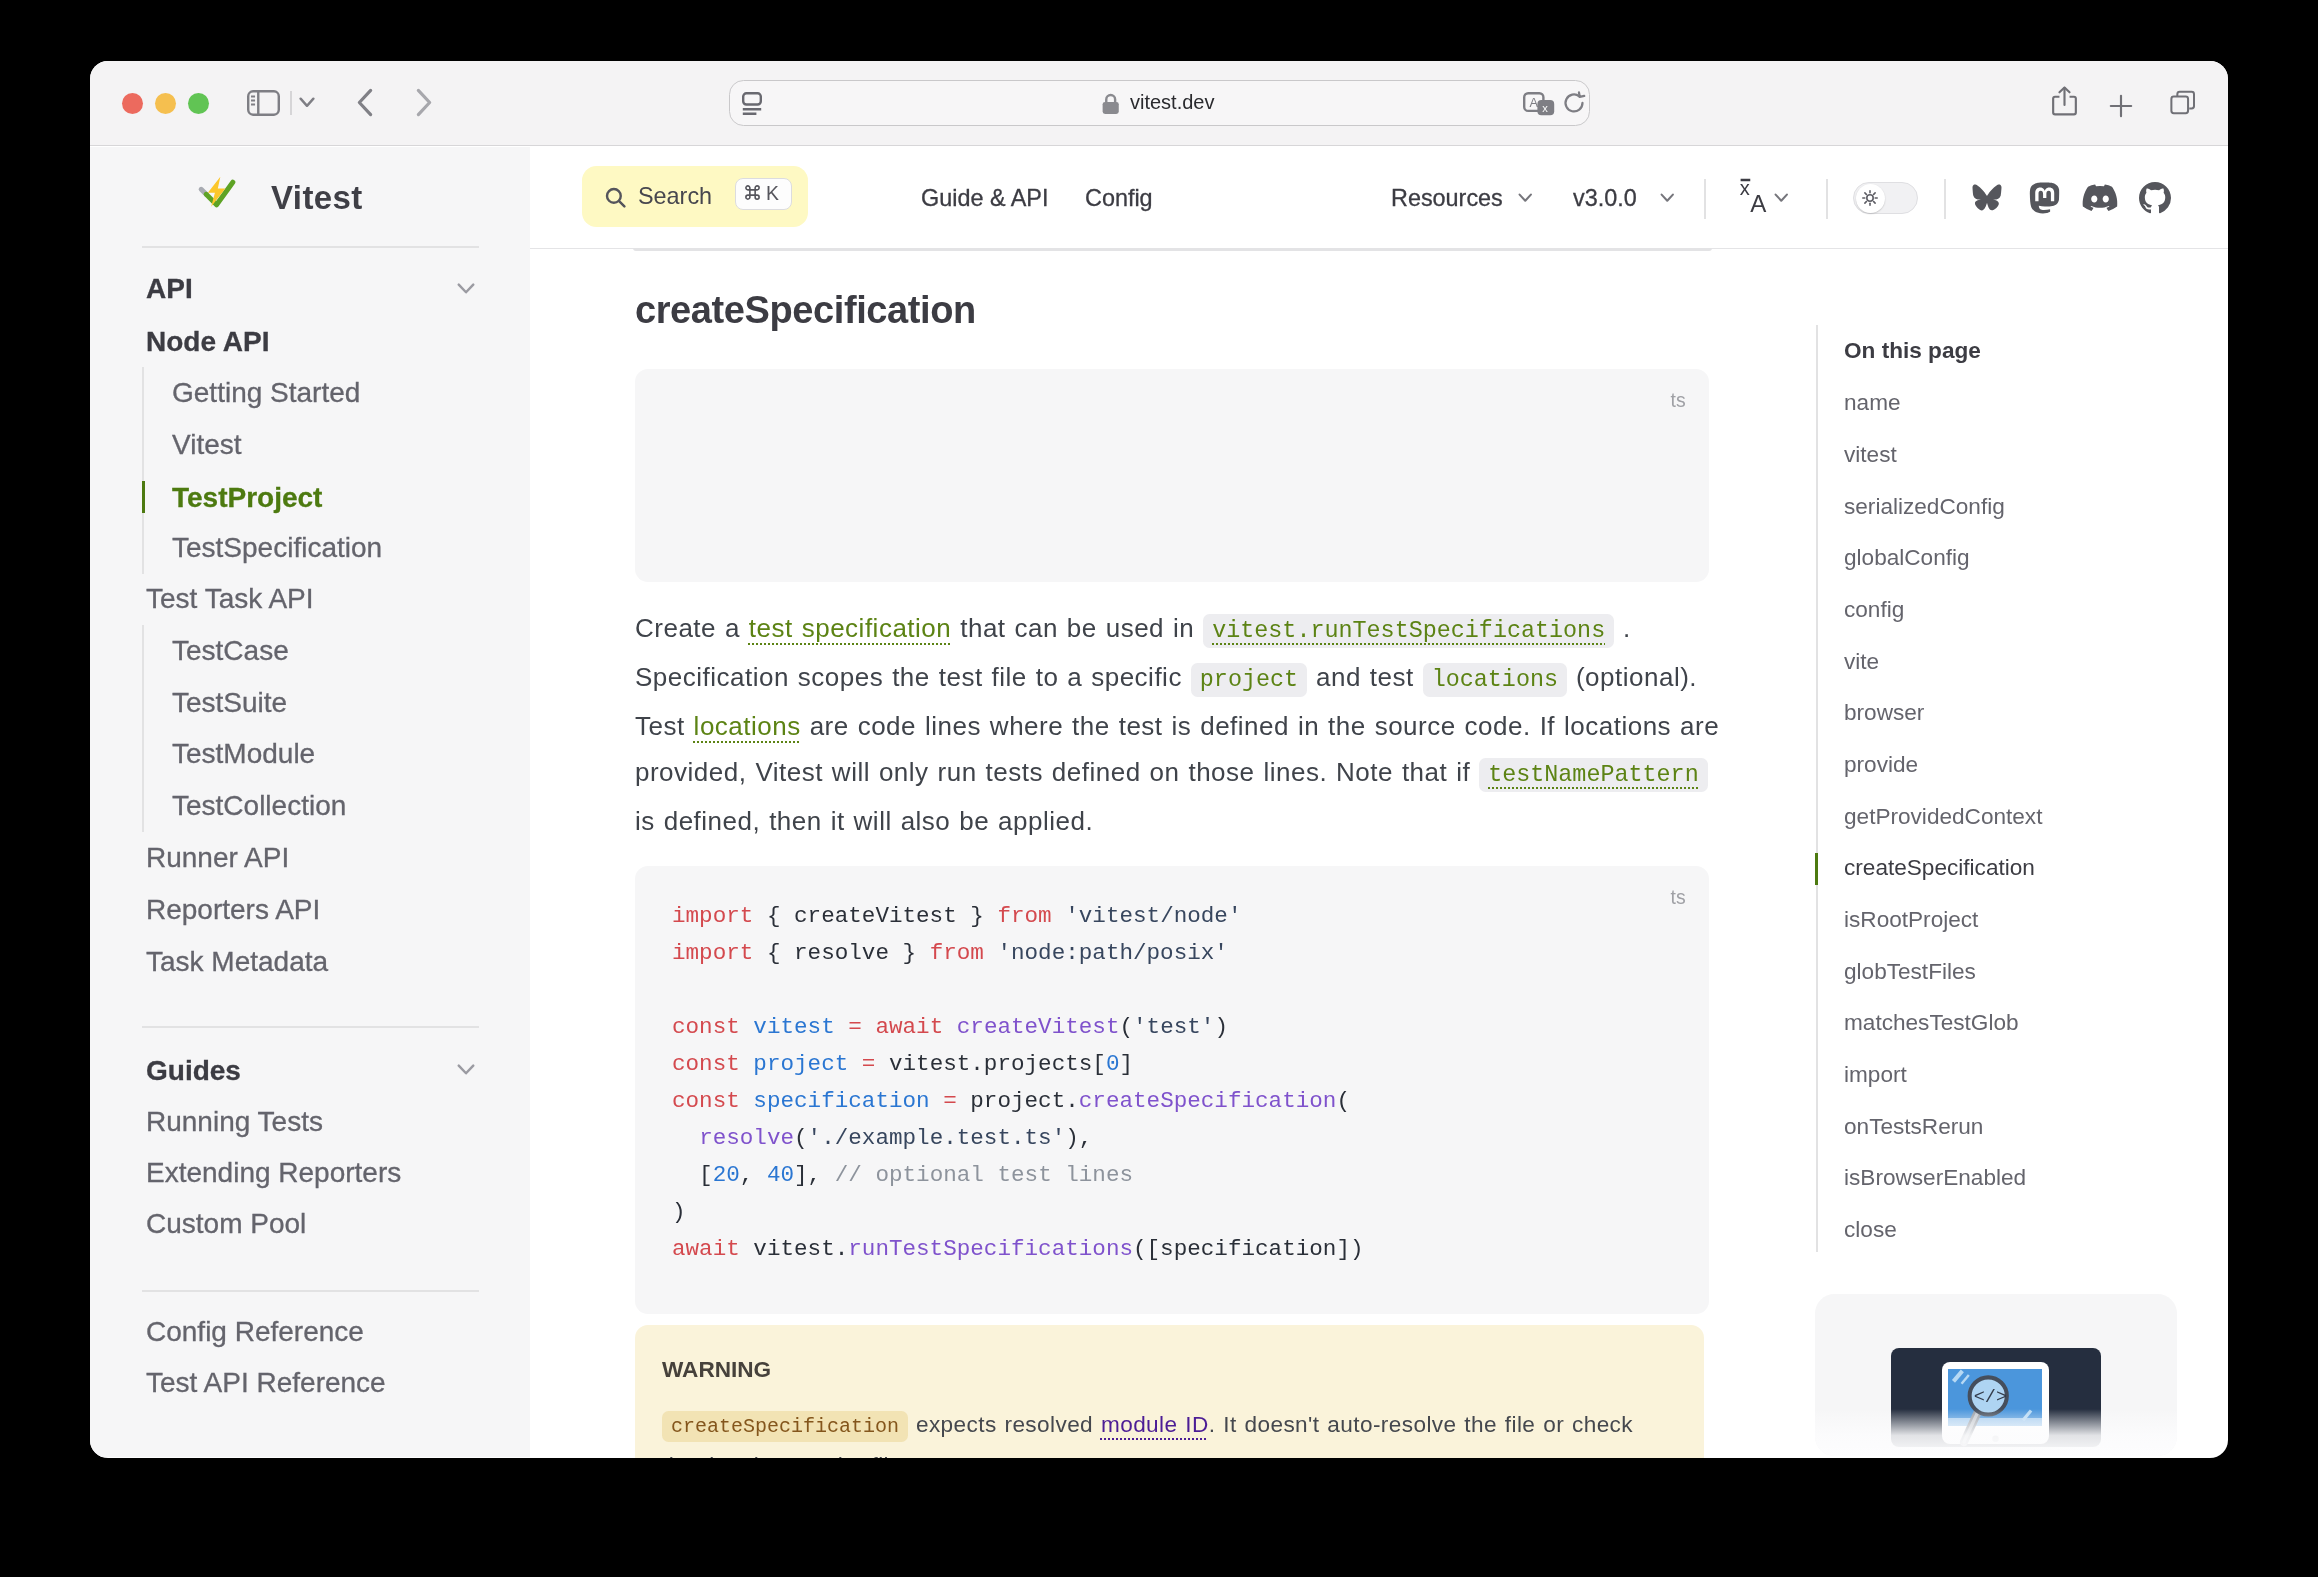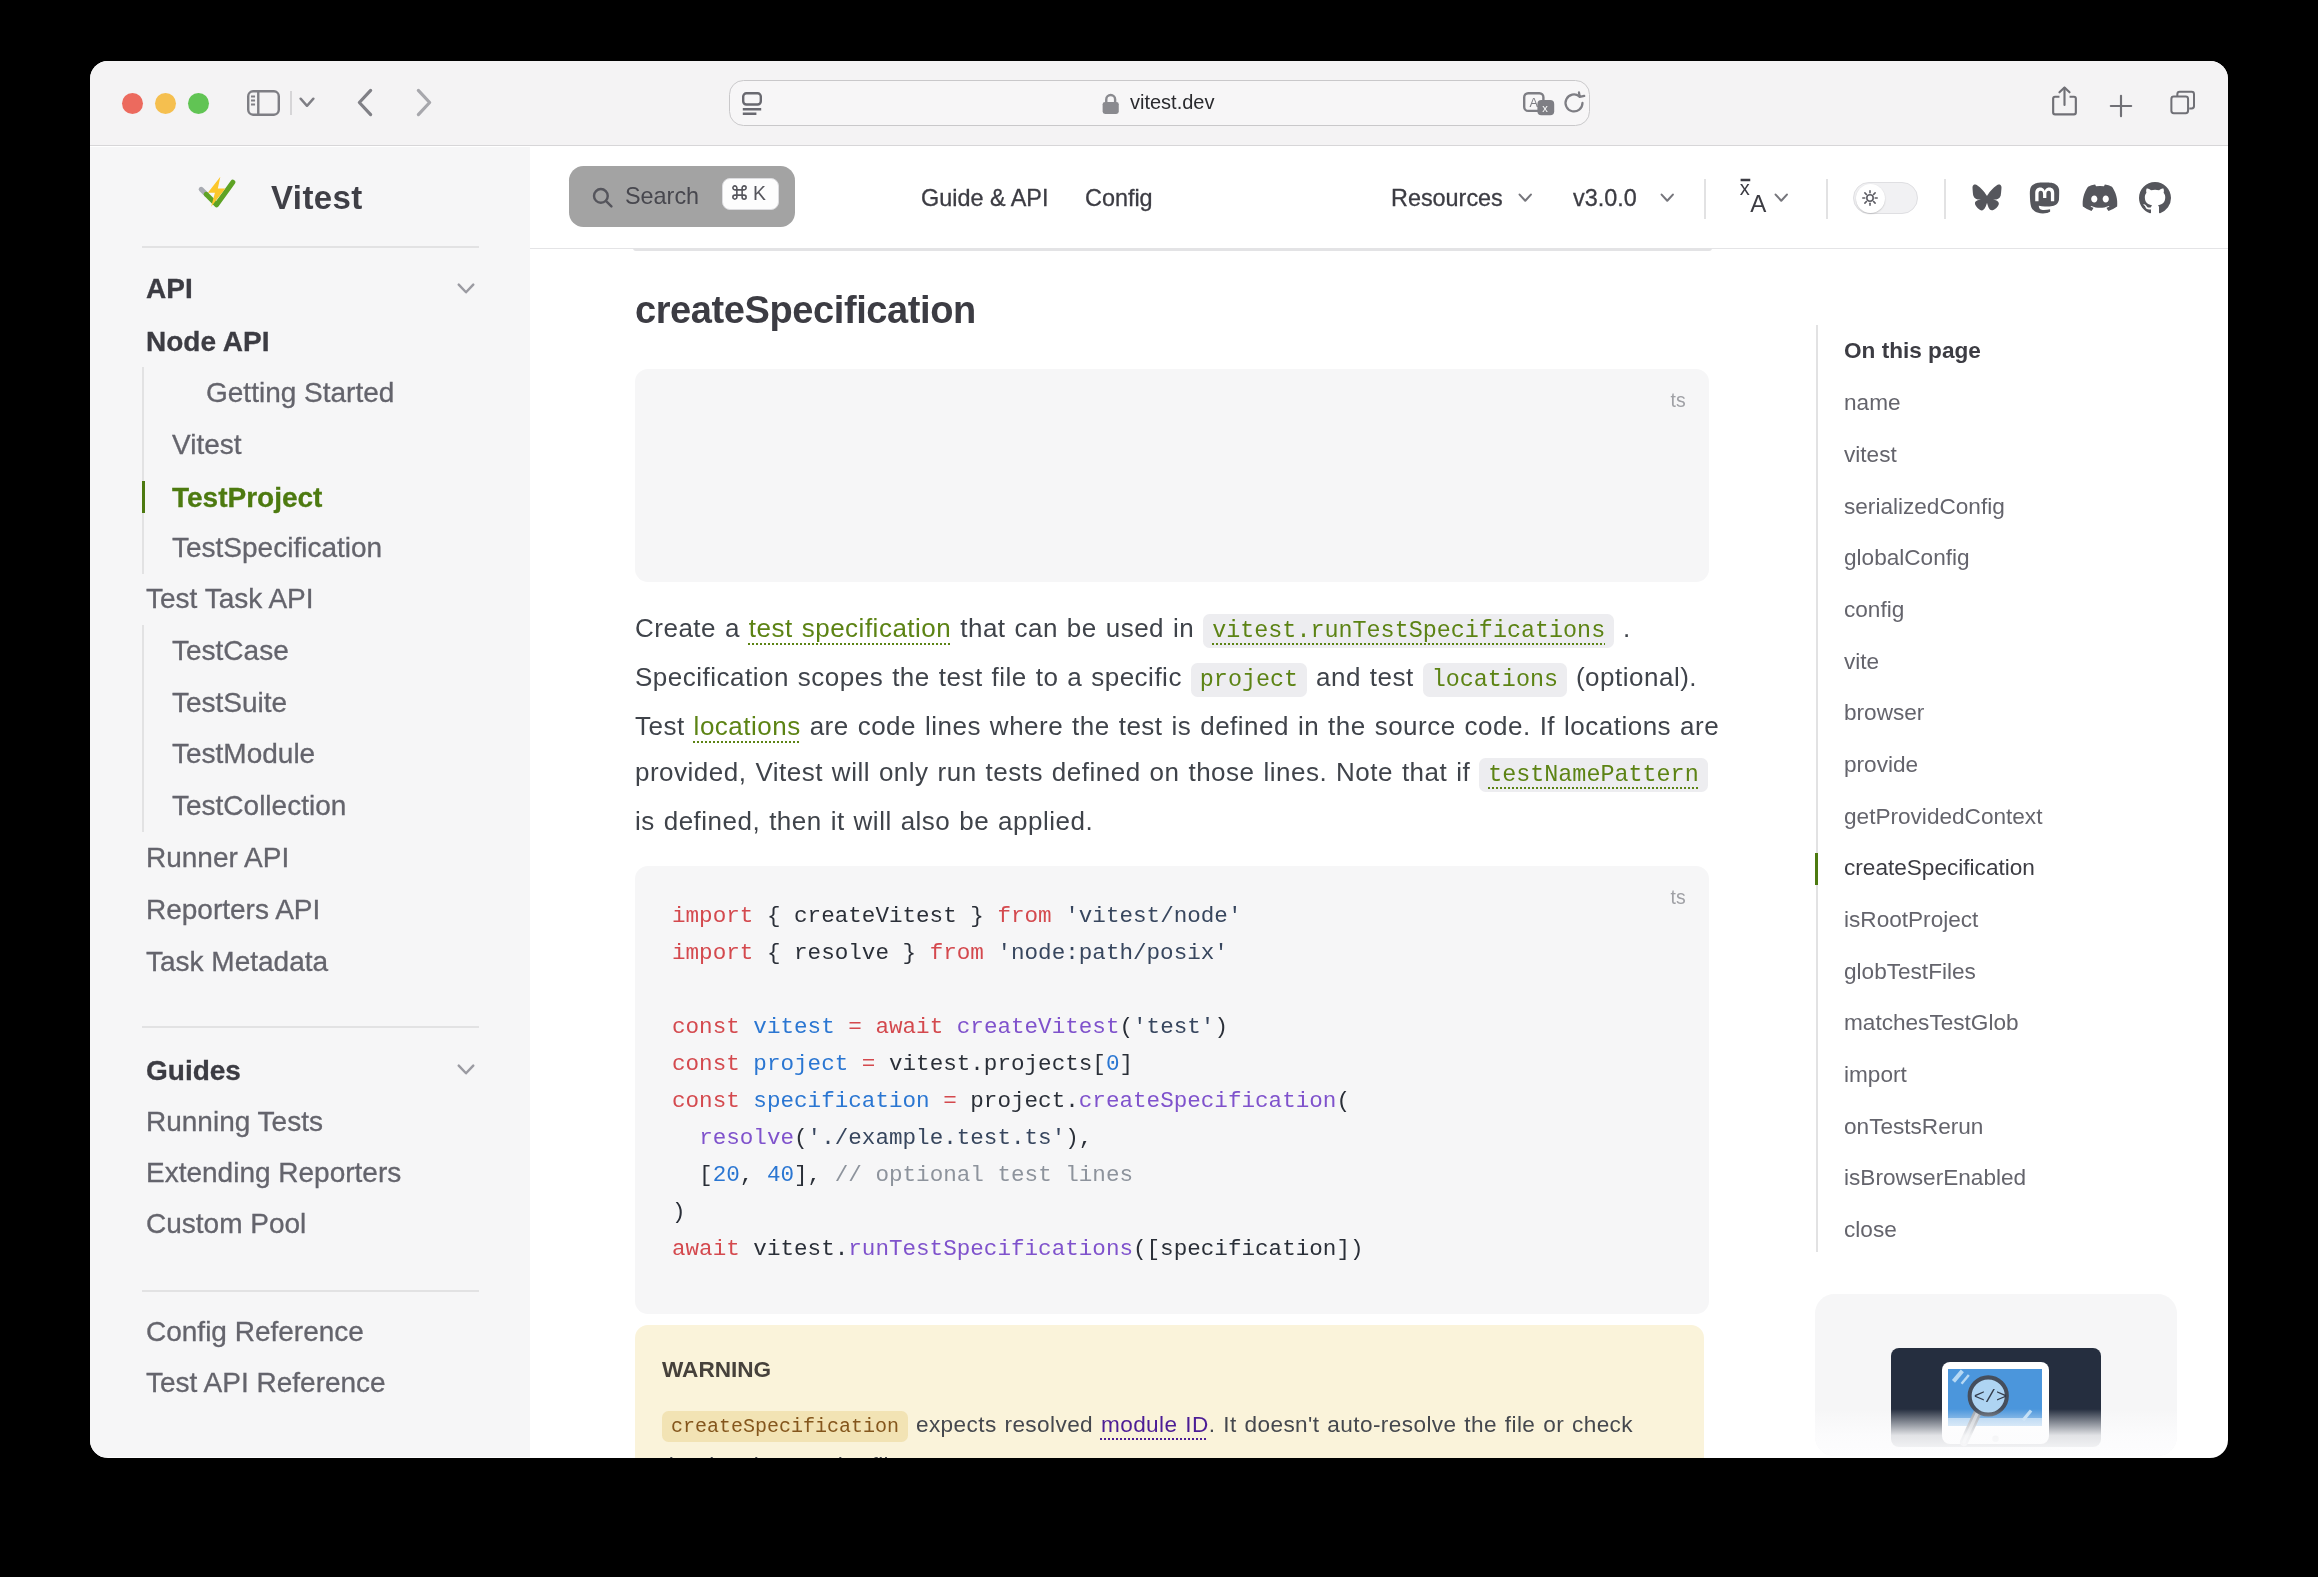--- a/index.html
+++ b/index.html
@@ -136,21 +136,21 @@
       <path d="M28 1 L13 20 h8.5 L17 37 L34 15 h-9 Z" fill="#fcc72b"></path>
     </svg>
     <div class="abs" style="left:181px; top:32px; font-size:33px; font-weight:700; color:#3f3f46; letter-spacing:0.4px;">Vitest</div>
     <div class="sb-hr" style="top:99px;"></div>
     <div class="sb-item sb-bold" style="left:56px; top:116px;">API</div>
     <svg class="abs" style="left:367px; top:136px;" width="18" height="11.3" viewBox="0 0 22 14">
         <path d="M2 2 L11 11.5 L20 2" fill="none" stroke="#9b9ba2" stroke-width="3" stroke-linecap="round" stroke-linejoin="round"></path>
       </svg>
     <div class="sb-item sb-dark" style="left:56px; top:169px;">Node API</div>
     <div class="tree" style="top:220px; height:207px;"></div>
-    <div class="sb-item" style="left:82px; top:220px;margin-left:34px;">Getting Started</div>
+    <div class="sb-item" style="left:82px; top:220px;">Getting Started</div>
     <div class="sb-item" style="left:82px; top:272px;">Vitest</div>
     <div class="abs" style="left:52px; top:334px; width:3.2px; height:32px; background:#4d7a10;"></div>
     <div class="sb-item sb-green" style="left:82px; top:325px;">TestProject</div>
     <div class="sb-item" style="left:82px; top:375px;">TestSpecification</div>
     <div class="sb-item" style="left:56px; top:426px;">Test Task API</div>
     <div class="tree" style="top:478px; height:207px;"></div>
     <div class="sb-item" style="left:82px; top:478px;">TestCase</div>
     <div class="sb-item" style="left:82px; top:530px;">TestSuite</div>
     <div class="sb-item" style="left:82px; top:581px;">TestModule</div>
     <div class="sb-item" style="left:82px; top:633px;">TestCollection</div>
@@ -165,21 +165,21 @@
     <div class="sb-item" style="left:56px; top:949px;">Running Tests</div>
     <div class="sb-item" style="left:56px; top:1000px;">Extending Reporters</div>
     <div class="sb-item" style="left:56px; top:1051px;">Custom Pool</div>
     <div class="sb-hr" style="top:1143px;"></div>
     <div class="sb-item" style="left:56px; top:1159px;">Config Reference</div>
     <div class="sb-item" style="left:56px; top:1210px;">Test API Reference</div>
   </div>
 
   <div id="nav">
 
-    <div class="abs" style="left:39px; top:18.6px; width:226px; height:61px; background:#a3a3a3; border-radius:14.5px;">
+    <div class="abs" style="left:52px; top:18.6px; width:226px; height:61px; background:#fef9c3; border-radius:14.5px;">
       <svg class="abs" style="left:22.6px; top:21px;" width="21" height="21" viewBox="0 0 26 26">
         <circle cx="11" cy="11" r="8.5" fill="none" stroke="#55555c" stroke-width="3"></circle>
         <line x1="17.5" y1="17.5" x2="24" y2="24" stroke="#55555c" stroke-width="3" stroke-linecap="round"></line>
       </svg>
       <div class="abs" style="left:56px; top:0; height:61px; line-height:61px; font-size:23.4px; color:#47474e;">Search</div>
       <div class="abs" style="left:153px; top:12px; width:57px; height:32px; border:1.6px solid #dcdcdf; background:#fdfdfd; border-radius:8px;">
         <svg class="abs" style="left:8px; top:5.7px;" width="17" height="17" viewBox="0 0 18 18">
           <g fill="none" stroke="#55555c" stroke-width="1.7">
             <path d="M6.2 6.2 h5.6 v5.6 h-5.6 z"></path>
             <path d="M6.2 6.2 V4.1 a2.1 2.1 0 1 0 -2.1 2.1 h2.1"></path>

